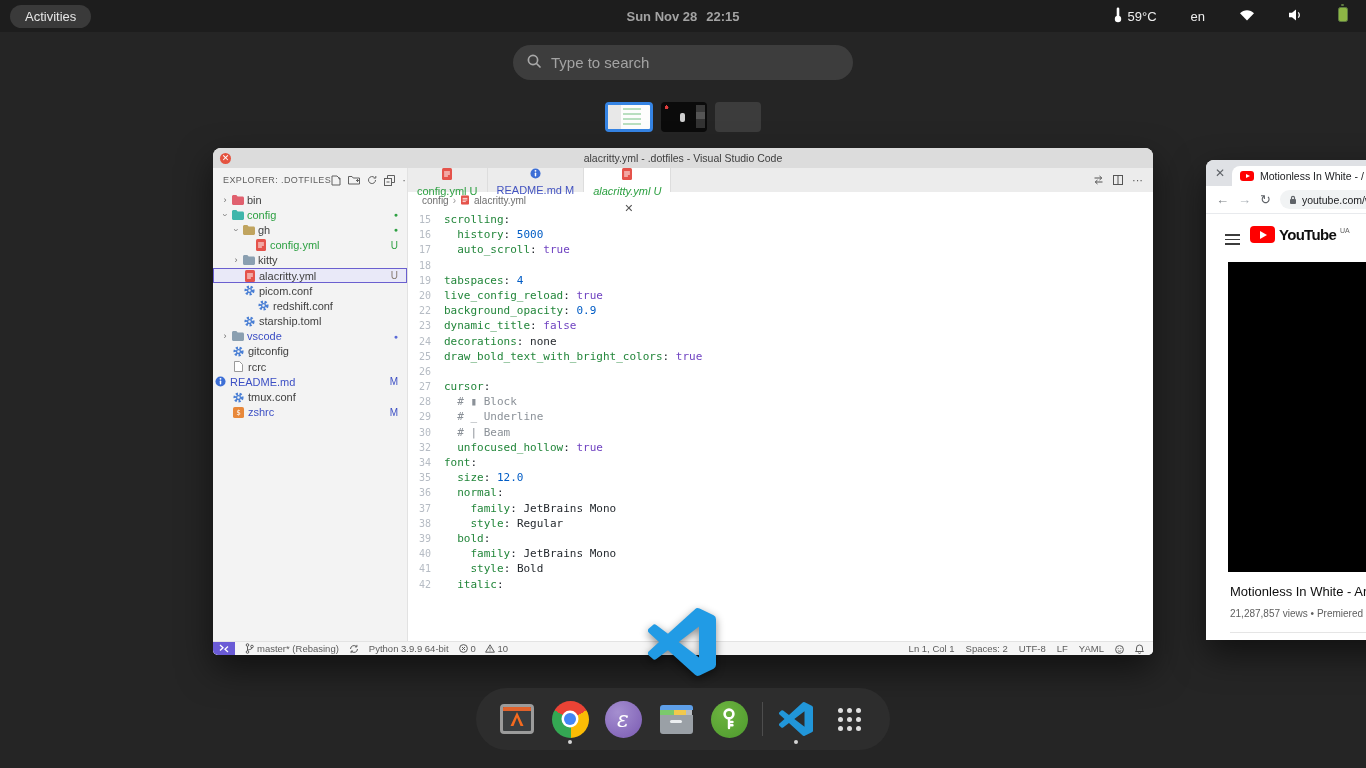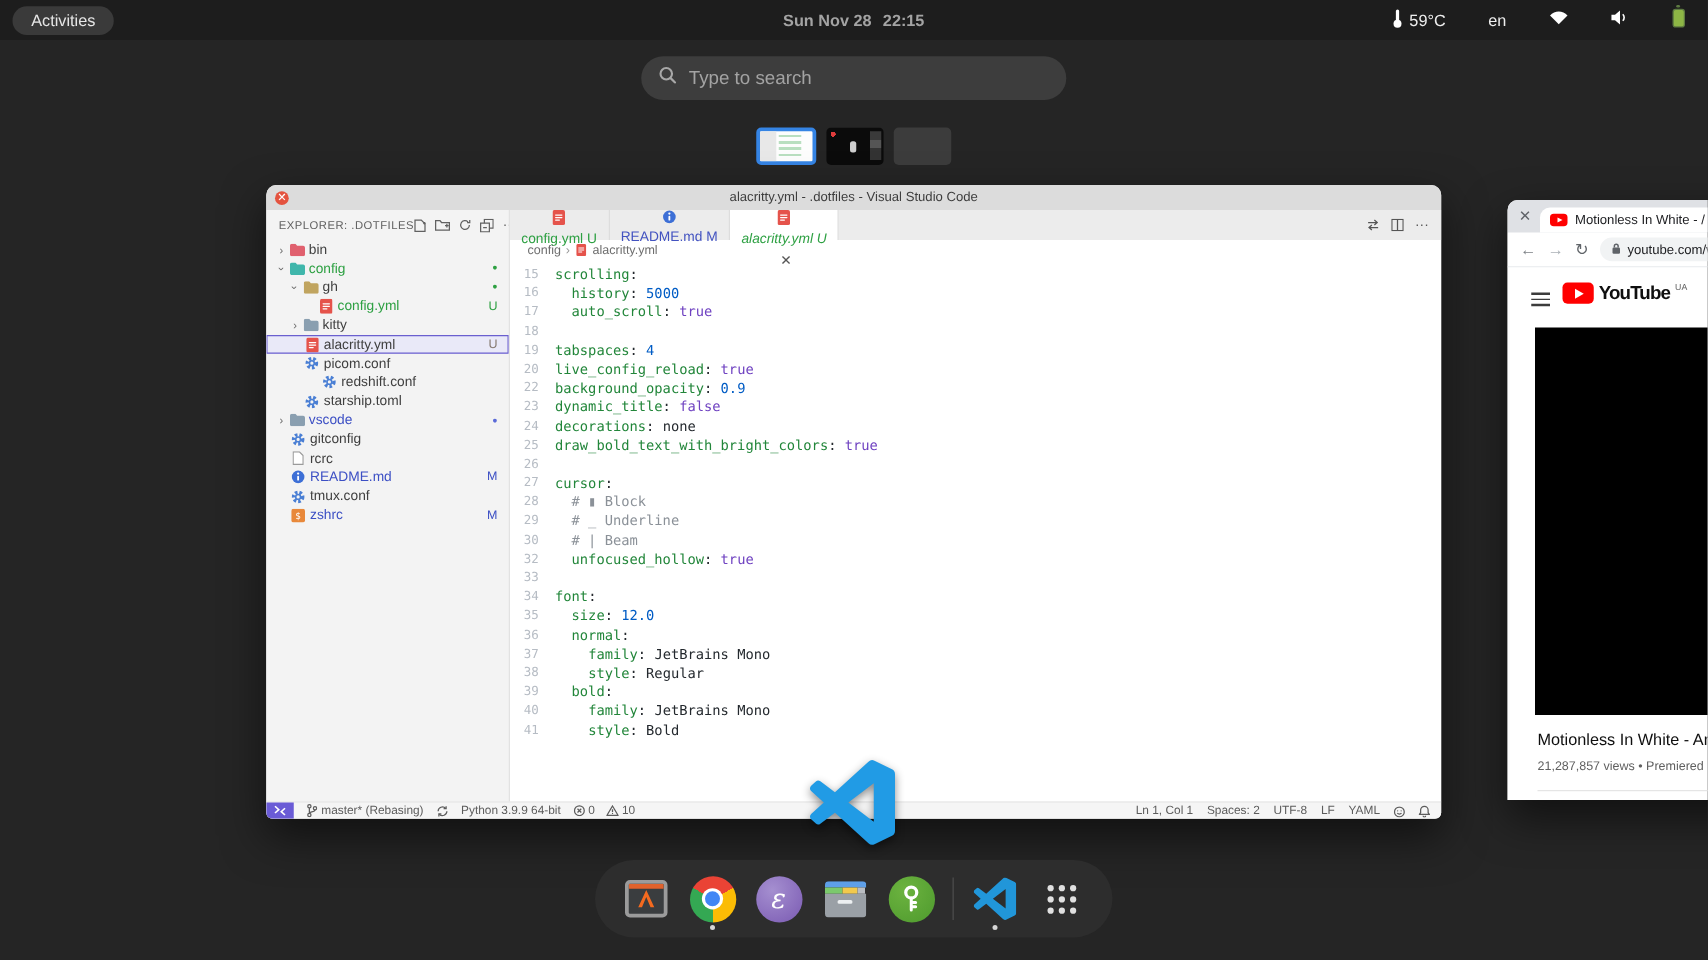--- a/index.html
+++ b/index.html
@@ -333,21 +333,21 @@
             <span class="tlabel" style="">gitconfig</span>
           </div>
           <div class="trow " style="padding-left:18px">
             <span class="ticon">
               <svg width="9" height="11" viewBox="0 0 9 11">
                 <path d="M.5.5h5l3 3v7h-8z" fill="#fff" stroke="#9a9a9a"></path>
               </svg>
             </span>
             <span class="tlabel" style="">rcrc</span>
           </div>
-          <div class="trow " style="padding-left:18px">
+          <div class="trow " style="">
             <span class="ticon">
               <svg width="11" height="11" viewBox="0 0 12 12">
                 <circle cx="6" cy="6" r="5.5" fill="#3d6fd6"></circle>
                 <rect x="5.2" y="5" width="1.6" height="4.2" rx=".8" fill="#fff"></rect>
                 <circle cx="6" cy="3.1" r="1" fill="#fff"></circle>
               </svg>
             </span>
             <span class="tlabel" style="color:#3c4fc4">README.md</span>
             <span class="tbadge " style="color:#3c4fc4">M</span>
           </div>
@@ -488,24 +488,20 @@
           </div>
           <div class="cl">
             <span class="gut">30</span>
             <span class="src"><span class="tok tk-c">  # | Beam</span></span>
           </div>
           <div class="cl">
             <span class="gut">32</span>
             <span class="src"><span class="tok tk-p">  </span><span class="tok tk-k">unfocused_hollow</span><span class="tok tk-p">: </span><span class="tok tk-b">true</span></span>
           </div>
           <div class="cl">
-            <span class="gut">33</span>
-            <span class="src"></span>
-          </div>
-          <div class="cl">
             <span class="gut">34</span>
             <span class="src"><span class="tok tk-k">font</span><span class="tok tk-p">:</span></span>
           </div>
           <div class="cl">
             <span class="gut">35</span>
             <span class="src"><span class="tok tk-p">  </span><span class="tok tk-k">size</span><span class="tok tk-p">: </span><span class="tok tk-n">12.0</span></span>
           </div>
           <div class="cl">
             <span class="gut">36</span>
             <span class="src"><span class="tok tk-p">  </span><span class="tok tk-k">normal</span><span class="tok tk-p">:</span></span>
@@ -522,20 +518,24 @@
             <span class="gut">39</span>
             <span class="src"><span class="tok tk-p">  </span><span class="tok tk-k">bold</span><span class="tok tk-p">:</span></span>
           </div>
           <div class="cl">
             <span class="gut">40</span>
             <span class="src"><span class="tok tk-p">    </span><span class="tok tk-k">family</span><span class="tok tk-p">: </span><span class="tok tk-p">JetBrains Mono</span></span>
           </div>
           <div class="cl">
             <span class="gut">41</span>
             <span class="src"><span class="tok tk-p">    </span><span class="tok tk-k">style</span><span class="tok tk-p">: </span><span class="tok tk-p">Bold</span></span>
+          </div>
+          <div class="cl">
+            <span class="gut">42</span>
+            <span class="src"><span class="tok tk-p">  </span><span class="tok tk-k">italic</span><span class="tok tk-p">:</span></span>
           </div>
         </div>
     </div>
   </div>
   <div class="vs-status" id="vsStatus">
       <span class="st-chip">
         <svg width="10" height="9" viewBox="0 0 10 9">
           <path d="M1 1l3 2.7L1 6.4M9 2.6 6 5.3l3 2.7" fill="none" stroke="#fff" stroke-width="1.3"></path>
         </svg>
       </span>

